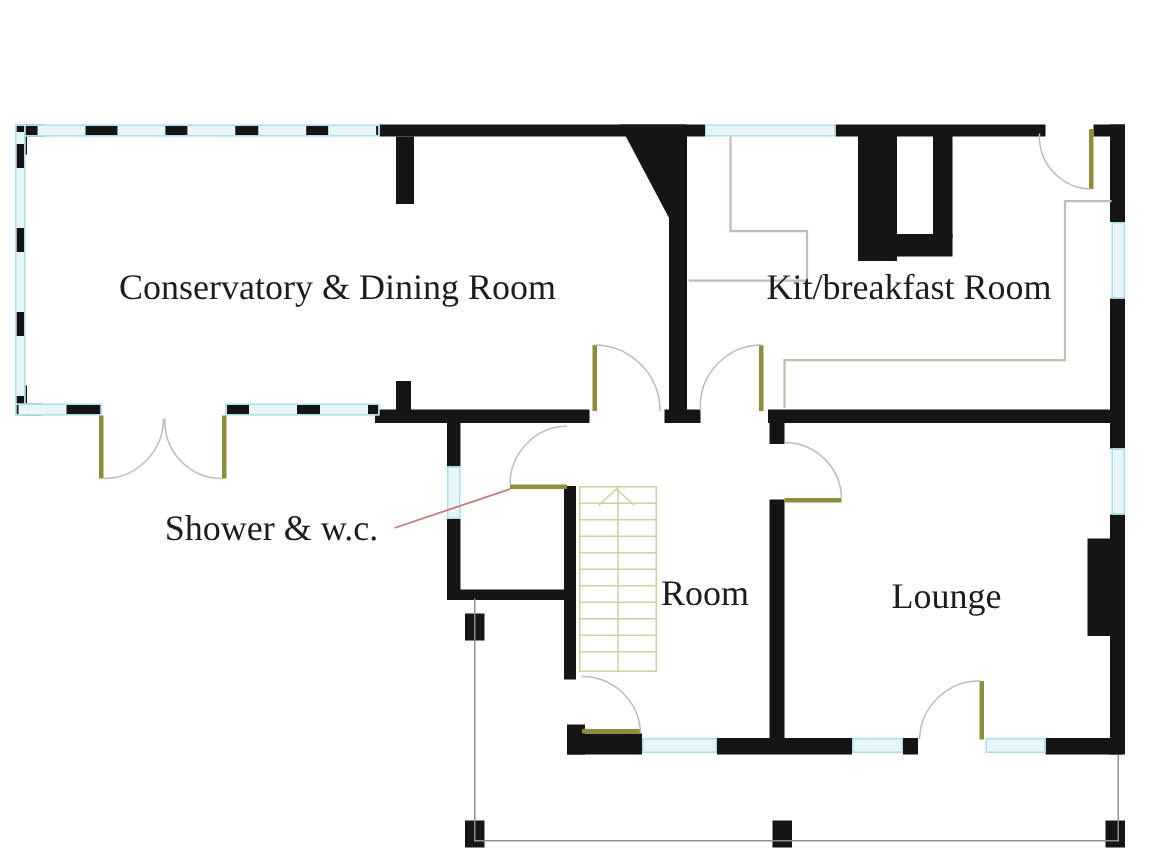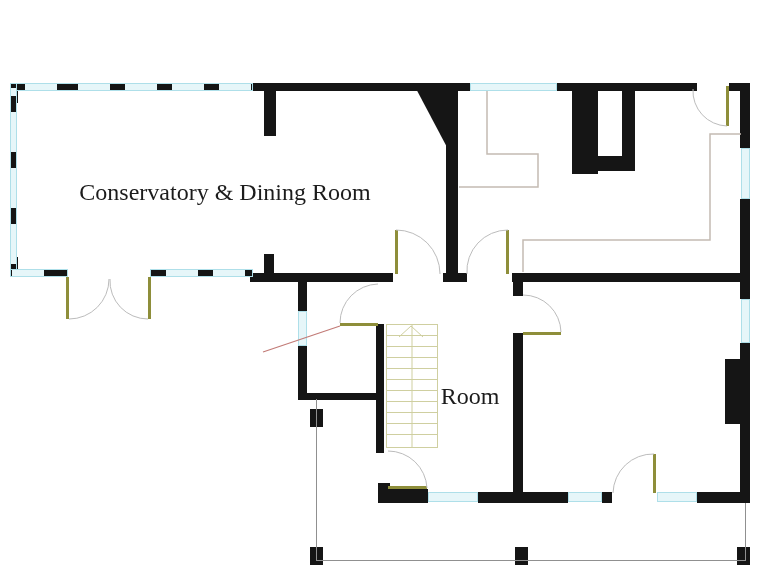--- a/index.html
+++ b/index.html
@@ -122,16 +122,19 @@
     <path class="leaf" d="M654.5,418 L654.5,457"></path>
     <path class="arc" d="M654,418 A40,40 0 0 0 613,457"></path>
 
     <path class="leaf" d="M388,451.5 L427,451.5"></path>
     <path class="arc" d="M388,415 A39,39 0 0 1 427,452"></path>
 
     <path class="lead" d="M263,316 L340,290"></path>
   </svg>
 
   <div class="lbl" style="left:70px;top:143px;width:310px">Conservatory &amp; Dining Room</div>
+  <div class="lbl" style="left:498px;top:143px;width:216px">Kit/breakfast Room</div>
+  <div class="lbl" style="left:100px;top:304px;width:162px">Shower &amp; w.c.</div>
   <div class="lbl" style="left:440px;top:347px;width:60px">Room</div>
+  <div class="lbl" style="left:580px;top:349px;width:102px">Lounge</div>
 
   <div class="edge" style="left:0px;top:570px;width:768px;height:1px"></div>
 </div>
 
 </body></html>

